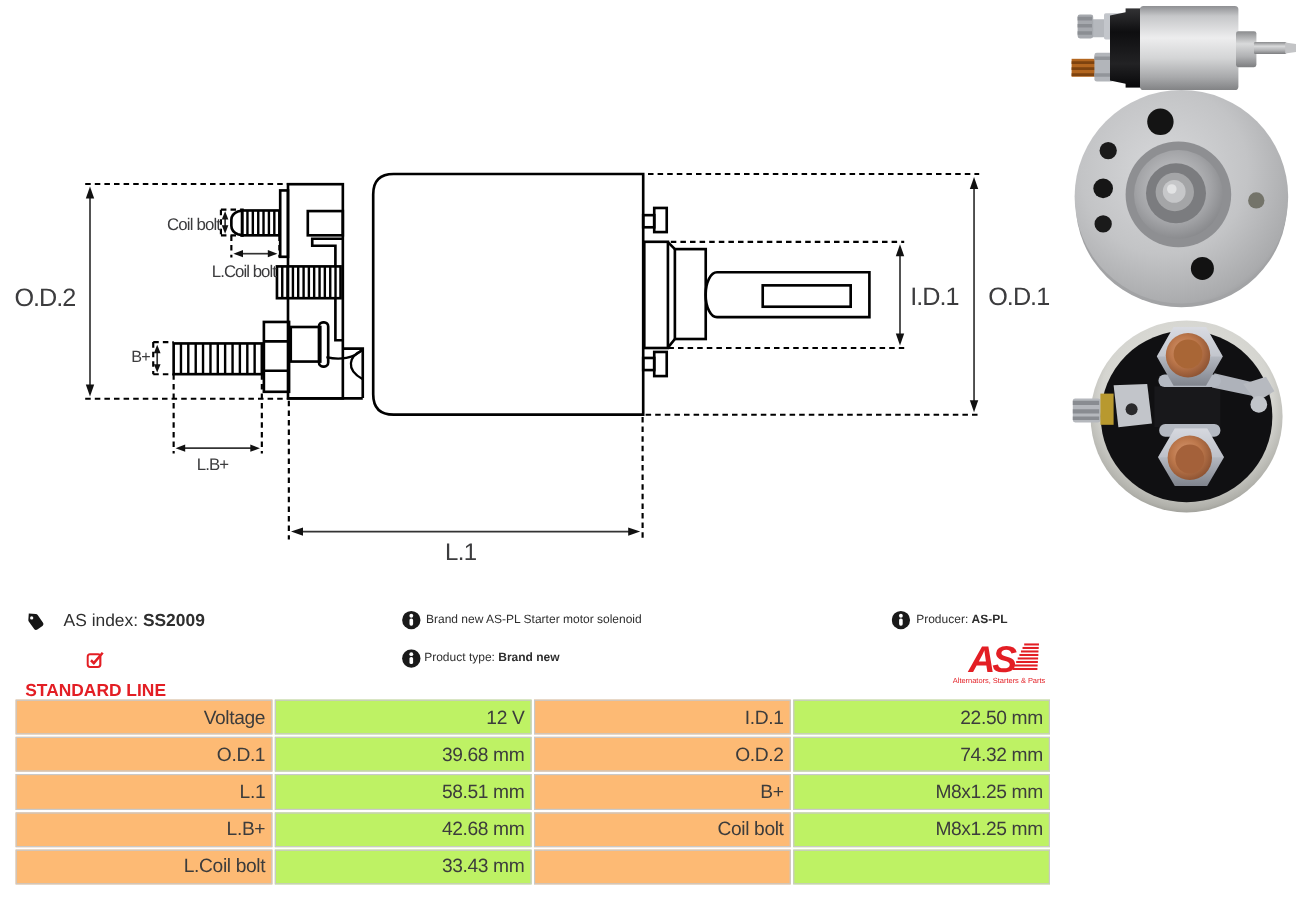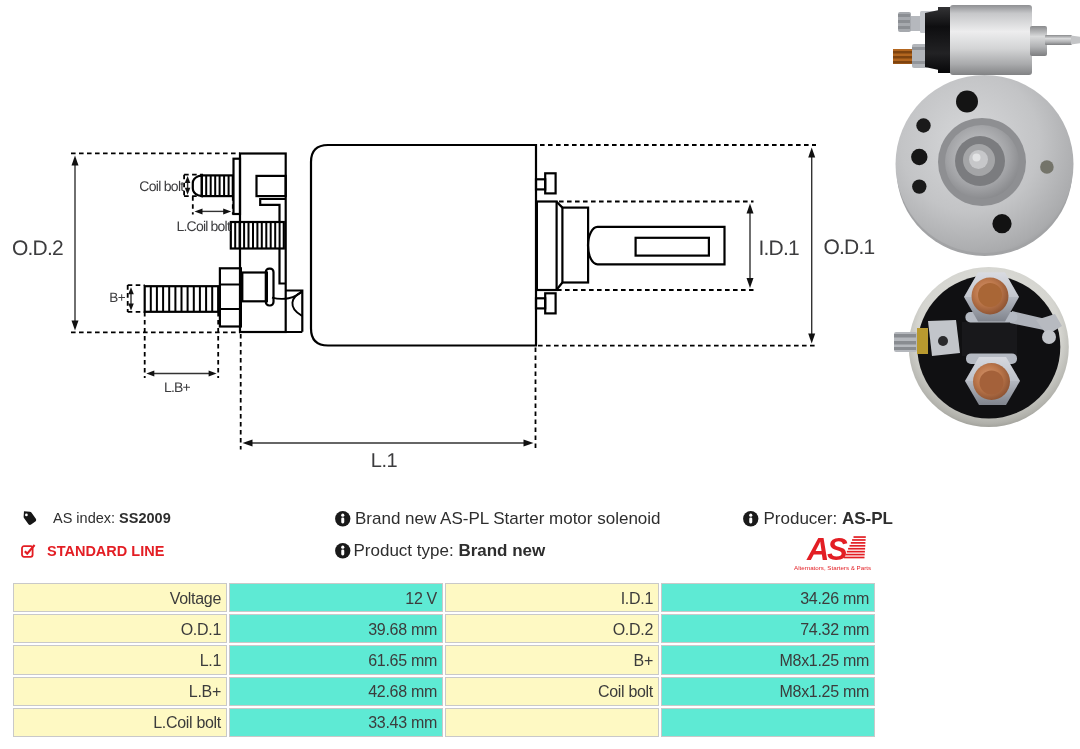--- a/index.html
+++ b/index.html
@@ -1,26 +1,26 @@
 <!DOCTYPE html>
 <html><head><meta charset="utf-8"><style>
 * { margin:0; padding:0; box-sizing:border-box; }
 html,body { width:1080px; height:749px; background:#fff;
   font-family:"Liberation Sans",sans-serif; position:relative; overflow:hidden; }
 .row { position:absolute; display:flex; align-items:center;
-  font-size:17px; color:#2e2e2e; white-space:nowrap; }
+  font-size:10px; color:#2e2e2e; white-space:nowrap; }
 .row.sm { font-size:14.5px; }
 .b { font-weight:bold; }
 .red { color:#e31e24; font-weight:bold; }
 table { position:absolute; left:11px; top:581px; width:866px; height:158px;
   border-collapse:separate; border-spacing:2px; table-layout:fixed; }
 td { border:1px solid #c9c9c9; font-size:16px; letter-spacing:-0.3px; color:#3c3c3c;
   text-align:right; padding-right:5px; padding-top:2px; height:25px; }
-td.l { background:#fef9c3; }
-td.v { background:#5eead4; }
+td.l { background:#fdba74; }
+td.v { background:#bef264; }
 </style></head>
 <body>
 <svg width="880" height="500" viewBox="0 0 880 500" style="position:absolute;left:0;top:0">
 <g fill="none" stroke="#000" stroke-width="2.2">
 <path d="M328,145 H536 V345.5 H328 Q311,345.5 311,328.5 V162 Q311,145 328,145 Z"></path>
 <rect x="240" y="153.5" width="45.7" height="178.5"></rect>
 <rect x="233.5" y="158.7" width="6.5" height="55.3"></rect>
 <rect x="256.5" y="175.9" width="29.2" height="20.2"></rect>
 <path d="M285.7,199 H260.2 V204.8 H279.5 V222"></path>
 <rect x="230.8" y="222" width="53" height="26.5"></rect>
@@ -223,21 +223,21 @@
     <span>Brand new AS-PL Starter motor solenoid</span>
   </div>
 <div class="row" style="left:743px;top:509px;gap:5px;text-align:center;">
     <svg width="15.5" height="15.5" viewBox="0 0 15 15" style="flex:none">
       <circle cx="7.5" cy="7.5" r="7.4" fill="#1a1a1a"></circle>
       <circle cx="7.5" cy="4" r="1.55" fill="#fff"></circle>
       <rect x="6.05" y="6.2" width="2.9" height="5.8" rx="1.3" fill="#fff"></rect>
     </svg>
     <span>Producer: <span class="b">AS-PL</span></span>
   </div>
-<div class="row sm" style="left:21px;top:543px;gap:11px;">
+<div class="row sm" style="left:21px;top:543px;gap:11px;flex-direction:column;">
     <svg width="15" height="14" viewBox="0 0 15 14" style="flex:none">
       <rect x="1" y="2.2" width="10.6" height="10.6" rx="2" fill="none" stroke="#e31e24" stroke-width="1.8"></rect>
       <path d="M3.8,7.2 L6.2,9.6 L13.6,1.0" fill="none" stroke="#e31e24" stroke-width="2.1"></path>
     </svg>
     <span class="red">STANDARD LINE</span>
   </div>
 <div class="row" style="left:335px;top:541px;gap:3px;">
     <svg width="15.5" height="15.5" viewBox="0 0 15 15" style="flex:none">
       <circle cx="7.5" cy="7.5" r="7.4" fill="#1a1a1a"></circle>
       <circle cx="7.5" cy="4" r="1.55" fill="#fff"></circle>
@@ -258,31 +258,31 @@
 <rect x="54.0" y="22.64" width="20.5" height="1.7"></rect>
 <text x="4" y="35.5" font-family="Liberation Sans, sans-serif" font-size="6.2">Alternators, Starters &amp; Parts</text>
 </g>
   </svg>
 <table>
 <tbody>
       <tr>
         <td class="l">Voltage</td>
         <td class="v">12 V</td>
         <td class="l">I.D.1</td>
-        <td class="v">34.26 mm</td>
+        <td class="v">22.50 mm</td>
       </tr>
 <tr>
         <td class="l">O.D.1</td>
         <td class="v">39.68 mm</td>
         <td class="l">O.D.2</td>
         <td class="v">74.32 mm</td>
       </tr>
 <tr>
         <td class="l">L.1</td>
-        <td class="v">61.65 mm</td>
+        <td class="v">58.51 mm</td>
         <td class="l">B+</td>
         <td class="v">M8x1.25 mm</td>
       </tr>
 <tr>
         <td class="l">L.B+</td>
         <td class="v">42.68 mm</td>
         <td class="l">Coil bolt</td>
         <td class="v">M8x1.25 mm</td>
       </tr>
 <tr>

